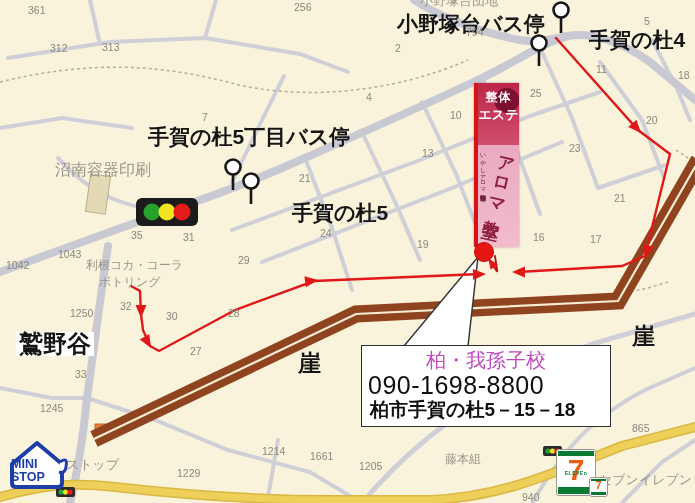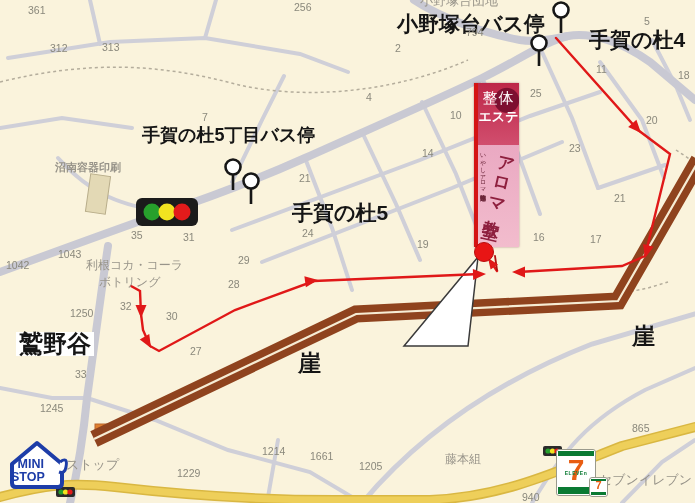--- a/index.html
+++ b/index.html
@@ -8,39 +8,39 @@
   .mlabel{position:absolute;z-index:2;font-weight:bold;color:#151515;white-space:nowrap;line-height:1.02;}
   .mlabel.grey{color:#98948a;font-weight:normal;}
   .mlabel.whitebg{background:#ffffff;padding:0 3px;}
   .mnum{position:absolute;z-index:2;color:#8a887c;font-size:10.5px;white-space:nowrap;line-height:1;}
   
   #banner{position:absolute;left:474px;top:83px;width:41px;height:164px;z-index:3;
           border-left:4px solid #d41414;box-shadow:0 0 2px rgba(120,60,80,.55);}
   #banner-top{position:relative;width:100%;height:62px;
           background:radial-gradient(circle at 70% 28%, #7d0f30 0 12px, rgba(0,0,0,0) 13px), linear-gradient(#bd2748,#d14e6e);
           color:#fff;text-align:center;}
-  #banner-top .b1{display:block;font-size:15px;font-weight:normal;padding-top:6px;letter-spacing:1px;}
+  #banner-top .b1{display:block;font-size:12px;font-weight:bold;padding-top:6px;letter-spacing:1px;}
   #banner-top .b2{display:block;font-size:13px;font-weight:bold;letter-spacing:0;}
   #banner-main{position:relative;width:100%;height:102px;background:linear-gradient(#eaa9c2,#f2bccd);}
   #banner-main .diag{position:absolute;left:13px;top:0px;writing-mode:vertical-rl;
           transform:rotate(13deg);font-size:17px;font-weight:bold;color:#8e1f3e;letter-spacing:2px;white-space:nowrap;}
   #banner-main .side{position:absolute;left:0px;top:4px;writing-mode:vertical-rl;
           font-size:6px;color:#6a2438;letter-spacing:0;white-space:nowrap;}
   
   #dest-dot{position:absolute;left:474px;top:242px;width:18px;height:18px;border-radius:50%;
           background:#e81515;border:1px solid #b80d0d;z-index:4;}
   
   #callout{position:absolute;left:361px;top:345px;width:248px;height:80px;background:#ffffff;
           border:1.5px solid #2e2e2e;z-index:5;}
   #callout .c1{display:block;text-align:center;font-size:20px;color:#c04ac0;margin-top:3px;line-height:23px;}
   #callout .c2{display:block;font-size:25px;color:#101010;margin-left:6px;line-height:26px;letter-spacing:.5px;}
   #callout .c3{display:block;font-size:19px;font-weight:bold;color:#101010;margin-left:8px;line-height:24px;}
   
   #ministop{position:absolute;left:4px;top:436px;width:66px;height:54px;z-index:3;}
-  #ministop .txt{position:absolute;width:33px;left:7px;text-align:right;color:#1d3da8;
+  #ministop .txt{position:absolute;width:33px;left:7px;text-align:left;color:#1d3da8;
           font-weight:bold;font-size:12.5px;line-height:13px;letter-spacing:0;}
   #ministop .t1{top:22px;} #ministop .t2{top:35px;}
   
   .seven{position:absolute;background:#fff;border:1px solid #9a9a8c;border-radius:3px;z-index:3;}
   #seven-big{left:556px;top:449px;width:38px;height:45px;}
   #seven-small{left:589px;top:477px;width:17px;height:18px;}
   .seven .strip{position:absolute;left:1px;right:1px;background:#0a7a33;}
   #seven-big .top{top:1px;height:5px;} #seven-big .bot{bottom:1px;height:7px;}
   #seven-small .top{top:1px;height:2px;} #seven-small .bot{bottom:1px;height:3px;}
   .seven .seven7{position:absolute;width:100%;text-align:center;font-weight:bold;color:#e85d12;}
@@ -165,20 +165,25 @@
       <span class="b2">エステ</span>
     </div>
     <div id="banner-main">
       <span class="side">いやし・アロマ整体協会認定校</span>
       <span class="diag">アロマ教室</span>
     </div>
   </div>
 
   <div id="dest-dot"></div>
 
+  <div id="callout">
+    <span class="c1">柏・我孫子校</span>
+    <span class="c2">090-1698-8800</span>
+    <span class="c3">柏市手賀の杜5－15－18</span>
+  </div>
 
   <div id="ministop">
     <svg width="66" height="54" viewBox="0 0 66 54">
       <path d="M8,28 L33,7 L58,28 L58,47 Q58,51 54,51 L12,51 Q8,51 8,47 Z" fill="#ffffff" stroke="#1d3da8" stroke-width="4" stroke-linejoin="round"></path>
       <path d="M56,26 Q64,20 62,31 Q61,38 55,36" fill="#ffffff" stroke="#1d3da8" stroke-width="3"></path>
     </svg>
     <span class="txt t1">MINI</span>
     <span class="txt t2">STOP</span>
   </div>
 
@@ -189,58 +194,58 @@
     <span class="eleven">ELEVEn</span>
   </div>
   <div id="seven-small" class="seven">
     <div class="strip top"></div>
     <div class="strip bot"></div>
     <span class="seven7">7</span>
   </div>
 
 <span class="mlabel" style="left: 397px; top: 13px; font-size: 21px;">小野塚台バス停</span>
     <span class="mlabel" style="left: 589px; top: 29px; font-size: 21px;">手賀の杜4</span>
-    <span class="mlabel" style="left: 142px; top: 126px; font-size: 18px;">手賀の杜5丁目バス停</span>
+    <span class="mlabel" style="left: 148px; top: 126px; font-size: 21px;">手賀の杜5丁目バス停</span>
     <span class="mlabel" style="left: 292px; top: 202px; font-size: 21px;">手賀の杜5</span>
     <span class="mlabel whitebg" style="left: 16px; top: 332px; font-size: 24px;">鷲野谷</span>
     <span class="mlabel" style="left: 298px; top: 352px; font-size: 23px;">崖</span>
     <span class="mlabel" style="left: 632px; top: 325px; font-size: 23px;">崖</span>
-    <span class="mlabel grey" style="left: 55px; top: 162px; font-size: 11px; font-weight: bold;">沼南容器印刷</span>
+    <span class="mlabel grey" style="left: 55px; top: 162px; font-size: 16px; font-weight: normal;">沼南容器印刷</span>
     <span class="mlabel grey" style="left: 86px; top: 259px; font-size: 12px; font-weight: normal;">利根コカ・コーラ</span>
     <span class="mlabel grey" style="left: 99px; top: 276px; font-size: 12px; font-weight: normal;">ボトリング</span>
     <span class="mlabel grey" style="left: 66px; top: 458px; font-size: 13px; font-weight: normal; text-align: right;">ストップ</span>
     <span class="mlabel grey" style="left: 599px; top: 473px; font-size: 13px; font-weight: normal;">セブンイレブン</span>
     <span class="mlabel grey" style="left: 445px; top: 453px; font-size: 12px; font-weight: normal;">藤本組</span>
     <span class="mlabel grey" style="left: 420px; top: -6px; font-size: 13px; font-weight: normal;">小野塚台団地</span>
     <span class="mnum" style="left: 28px; top: 5px;">361</span>
     <span class="mnum" style="left: 50px; top: 43px;">312</span>
     <span class="mnum" style="left: 102px; top: 42px;">313</span>
     <span class="mnum" style="left: 294px; top: 2px;">256</span>
     <span class="mnum" style="left: 466px; top: 27px;">794</span>
     <span class="mnum" style="left: 395px; top: 43px;">2</span>
     <span class="mnum" style="left: 366px; top: 92px;">4</span>
     <span class="mnum" style="left: 450px; top: 110px;">10</span>
-    <span class="mnum" style="left: 422px; top: 148px;">14</span>
+    <span class="mnum" style="left: 422px; top: 148px;">13</span>
     <span class="mnum" style="left: 530px; top: 88px;">25</span>
     <span class="mnum" style="left: 569px; top: 143px;">23</span>
     <span class="mnum" style="left: 596px; top: 64px;">11</span>
     <span class="mnum" style="left: 678px; top: 70px;">18</span>
     <span class="mnum" style="left: 646px; top: 115px;">20</span>
     <span class="mnum" style="left: 299px; top: 173px;">21</span>
     <span class="mnum" style="left: 614px; top: 193px;">21</span>
     <span class="mnum" style="left: 202px; top: 112px;">7</span>
     <span class="mnum" style="left: 644px; top: 16px;">5</span>
     <span class="mnum" style="left: 417px; top: 239px;">19</span>
     <span class="mnum" style="left: 533px; top: 232px;">16</span>
     <span class="mnum" style="left: 590px; top: 234px;">17</span>
-    <span class="mnum" style="left: 302px; top: 228px;">24</span>
+    <span class="mnum" style="left: 320px; top: 228px;">24</span>
     <span class="mnum" style="left: 131px; top: 230px;">35</span>
     <span class="mnum" style="left: 183px; top: 232px;">31</span>
     <span class="mnum" style="left: 238px; top: 255px;">29</span>
-    <span class="mnum" style="left: 228px; top: 279px;">28</span>
+    <span class="mnum" style="left: 228px; top: 308px;">28</span>
     <span class="mnum" style="left: 190px; top: 346px;">27</span>
     <span class="mnum" style="left: 120px; top: 301px;">32</span>
     <span class="mnum" style="left: 166px; top: 311px; text-align: center;">30</span>
     <span class="mnum" style="left: 75px; top: 369px;">33</span>
     <span class="mnum" style="left: 6px; top: 260px;">1042</span>
     <span class="mnum" style="left: 58px; top: 249px;">1043</span>
     <span class="mnum" style="left: 70px; top: 308px;">1250</span>
     <span class="mnum" style="left: 40px; top: 403px;">1245</span>
     <span class="mnum" style="left: 177px; top: 468px;">1229</span>
     <span class="mnum" style="left: 262px; top: 446px;">1214</span>

